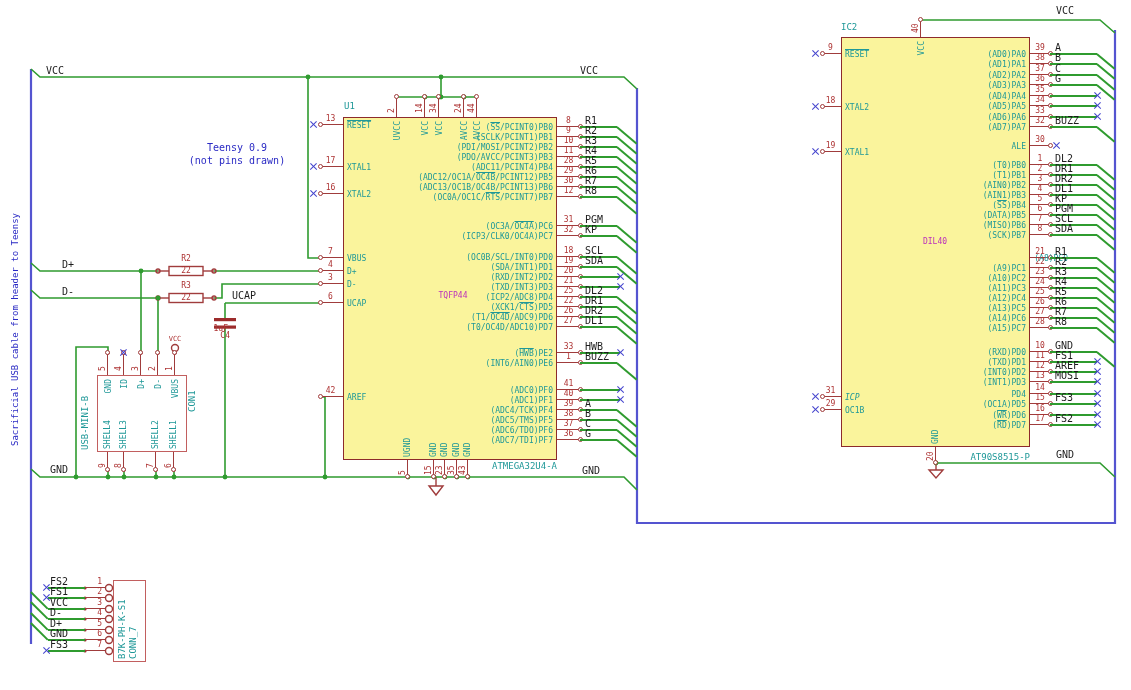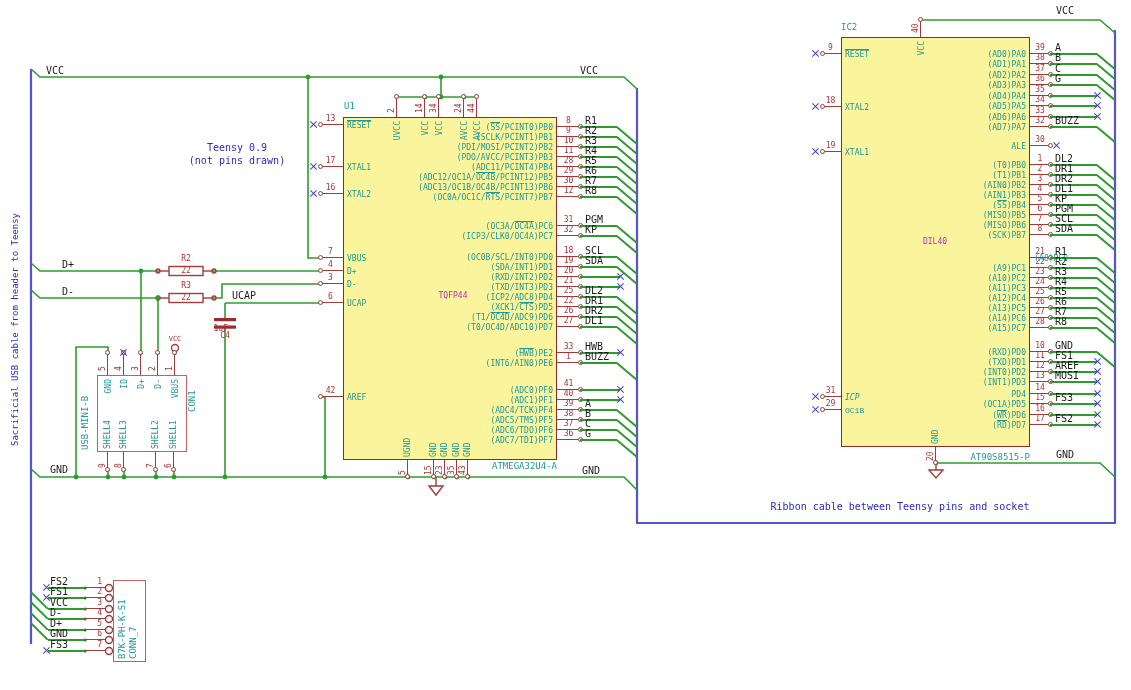--- a/index.html
+++ b/index.html
@@ -152,21 +152,20 @@
   <div class="lbl" style="left:1056px;top:6px">VCC</div>
   <div class="lbl" style="left:50px;top:465px">GND</div>
   <div class="lbl" style="left:582px;top:466px">GND</div>
   <div class="lbl" style="left:1056px;top:450px">GND</div>
   <div class="lbl" style="left:62px;top:260px">D+</div>
   <div class="lbl" style="left:62px;top:287px">D-</div>
   <div class="lbl" style="left:232px;top:291px">UCAP</div>
 
   <div class="cmt tc" style="left:147px;top:142px;width:180px">Teensy 0.9</div>
   <div class="cmt tc" style="left:147px;top:155px;width:180px">(not pins drawn)</div>
-  <div class="cmt tc" style="left:720px;top:501px;width:360px">Ribbon cable between Teensy pins and socket</div>
   <div class="cmt sm vb" style="left:20px;top:437px">Sacrificial USB cable from header to Teensy</div>
 
   <div class="ref" style="left:344px;top:102px">U1</div>
   <div class="fp tc" style="left:423px;top:292px;width:60px">TQFP44</div>
   <div class="ref tr" style="left:437px;top:462px;width:120px">ATMEGA32U4-A</div>
 
   <div class="ref" style="left:841px;top:23px">IC2</div>
   <div class="fp tc" style="left:905px;top:238px;width:60px">DIL40</div>
   <div class="ref tr" style="left:910px;top:453px;width:120px">AT90S8515-P</div>
 
@@ -461,21 +460,21 @@
       <div class="pm" style="left: 845px; top: 148px; width: 161px;">XTAL1</div>
       <div class="nc" style="left: 812px; top: 148px;"></div>
       <div class="pl" style="left: 822px; top: 396px; width: 19px;"></div>
       <div class="pc" style="left: 820px; top: 394px;"></div>
       <div class="pn" style="left: 822px; top: 387px; width: 17px;">31</div>
       <div class="pm" style="left: 845px; top: 393px; width: 161px; font-style: italic;">ICP</div>
       <div class="nc" style="left: 812px; top: 393px;"></div>
       <div class="pl" style="left: 822px; top: 409px; width: 19px;"></div>
       <div class="pc" style="left: 820px; top: 407px;"></div>
       <div class="pn" style="left: 822px; top: 400px; width: 17px;">29</div>
-      <div class="pm" style="left: 845px; top: 406px; width: 161px; font-family: Liberation Mono, monospace;">OC1B</div>
+      <div class="pm" style="left: 845px; top: 406px; width: 161px;">OC1B</div>
       <div class="nc" style="left: 812px; top: 406px;"></div>
     </div>
   <div class="layer">
       <div class="pl" style="left: 1030px; top: 53px; width: 20px;"></div>
       <div class="pc" style="left: 1048px; top: 51px;"></div>
       <div class="pn" style="left: 1031px; top: 44px; width: 18px;">39</div>
       <div class="pm r" style="left: 865px; top: 50px; width: 161px;">(AD0)PA0</div>
       <div class="nl" style="left: 1055px; top: 43px;">A</div>
       <div class="wl" style="left: 1050px; top: 53px; width: 47px;"></div>
       <div class="wl" style="left: 1097px; top: 53px; width: 23.4307px; transform: rotate(0.694738rad);"></div>
@@ -561,21 +560,21 @@
       <div class="pl" style="left: 1030px; top: 204px; width: 20px;"></div>
       <div class="pc" style="left: 1048px; top: 202px;"></div>
       <div class="pn" style="left: 1031px; top: 195px; width: 18px;">5</div>
       <div class="pm r" style="left: 865px; top: 201px; width: 161px;">(<span class="ov">SS</span>)PB4</div>
       <div class="nl" style="left: 1055px; top: 194px;">KP</div>
       <div class="wl" style="left: 1050px; top: 204px; width: 47px;"></div>
       <div class="wl" style="left: 1097px; top: 204px; width: 23.4307px; transform: rotate(0.694738rad);"></div>
       <div class="pl" style="left: 1030px; top: 214px; width: 20px;"></div>
       <div class="pc" style="left: 1048px; top: 212px;"></div>
       <div class="pn" style="left: 1031px; top: 205px; width: 18px;">6</div>
-      <div class="pm r" style="left: 865px; top: 211px; width: 161px;">(MISO)PB5</div>
+      <div class="pm r" style="left: 865px; top: 211px; width: 161px;">(DATA)PB5</div>
       <div class="nl" style="left: 1055px; top: 204px;">PGM</div>
       <div class="wl" style="left: 1050px; top: 214px; width: 47px;"></div>
       <div class="wl" style="left: 1097px; top: 214px; width: 23.4307px; transform: rotate(0.694738rad);"></div>
       <div class="pl" style="left: 1030px; top: 224px; width: 20px;"></div>
       <div class="pc" style="left: 1048px; top: 222px;"></div>
       <div class="pn" style="left: 1031px; top: 215px; width: 18px;">7</div>
       <div class="pm r" style="left: 865px; top: 221px; width: 161px;">(MISO)PB6</div>
       <div class="nl" style="left: 1055px; top: 214px;">SCL</div>
       <div class="wl" style="left: 1050px; top: 224px; width: 47px;"></div>
       <div class="wl" style="left: 1097px; top: 224px; width: 23.4307px; transform: rotate(0.694738rad);"></div>

